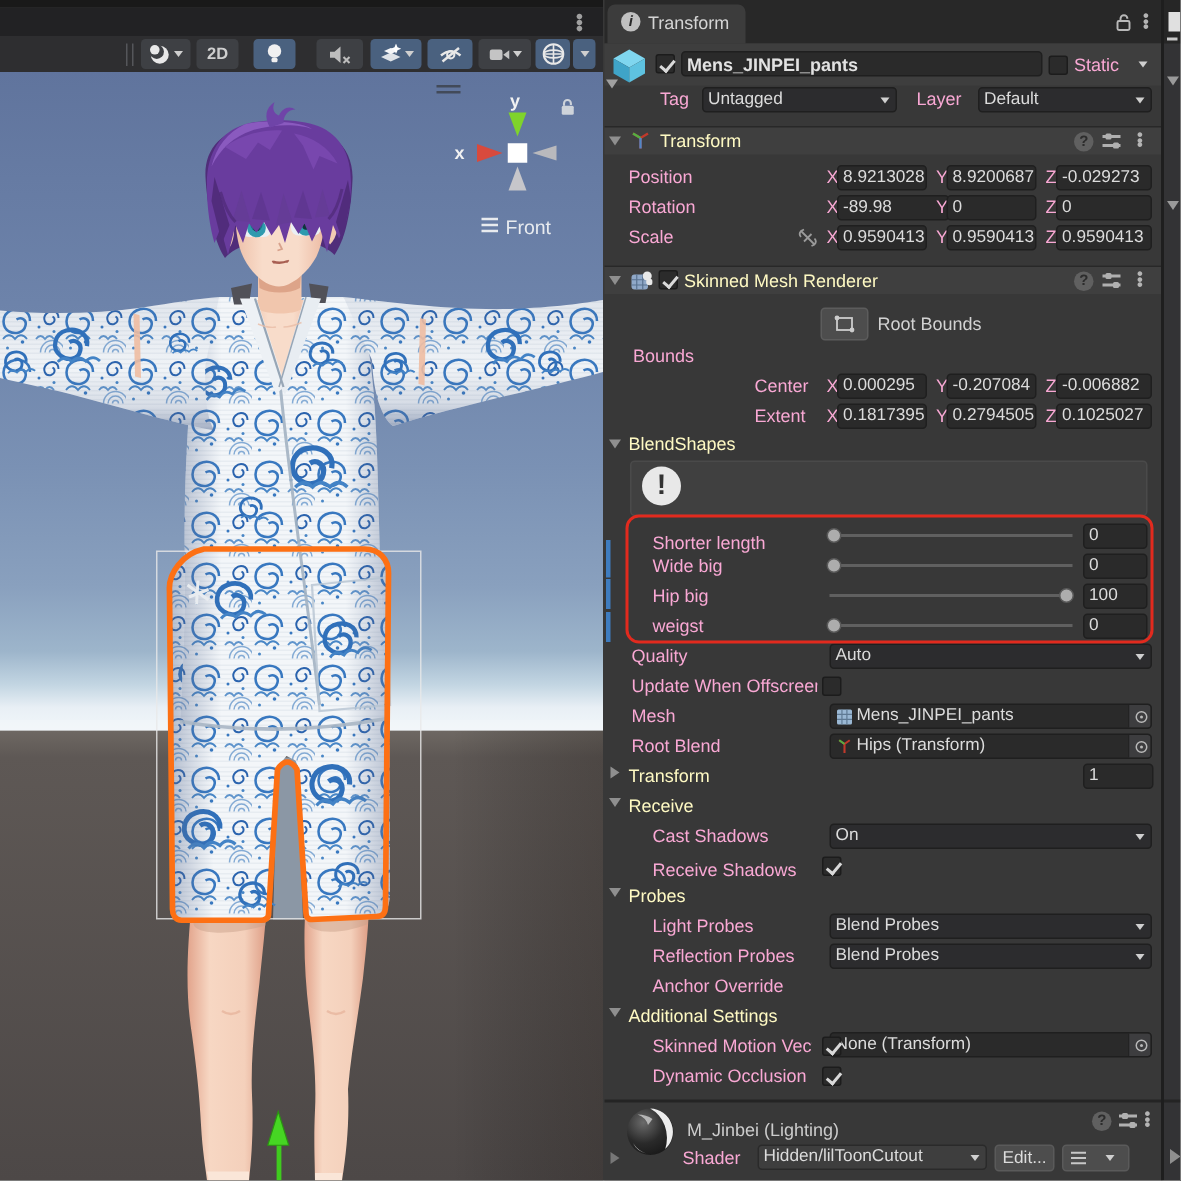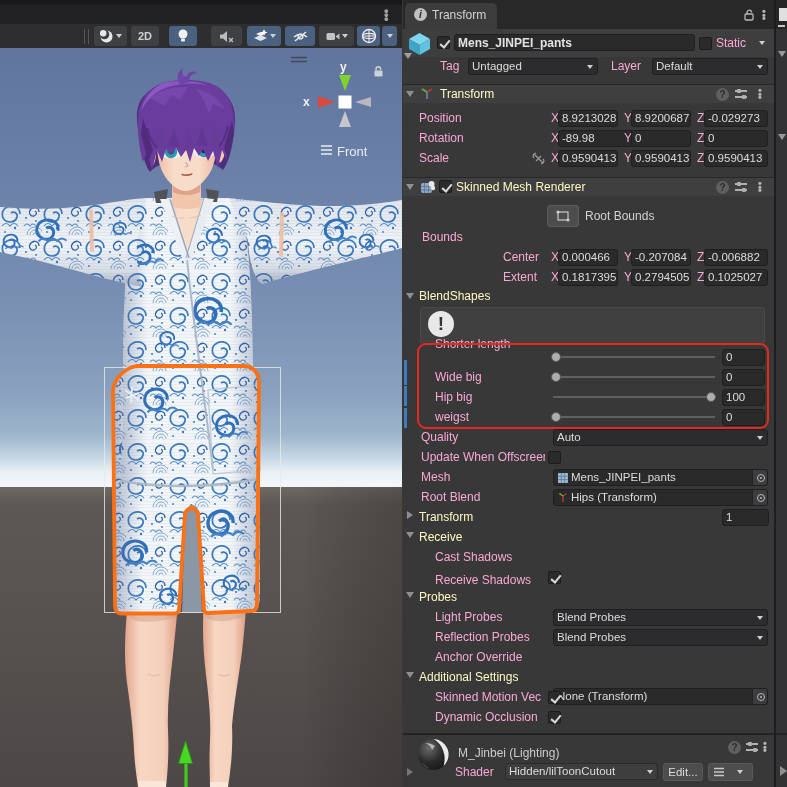--- a/index.html
+++ b/index.html
@@ -370,40 +370,40 @@
 <div style="position:absolute;left:144px;top:205px;width:32px;height:22px;background:#4d4d4d;border:1px solid #5c5c5c;border-radius:3px"></div>
 <svg style="position:absolute;left:152px;top:210px" width="16" height="12">
         <rect x="3" y="2" width="10" height="8" fill="none" stroke="#cccccc" stroke-width="1.2"></rect>
         <circle cx="3" cy="2" r="1.6" fill="#cccccc"></circle>
         <circle cx="13" cy="10" r="1.6" fill="#cccccc"></circle>
       </svg>
 <div class="lbl" style="left:182px;top:208px;color:#d2d2d2">Root Bounds</div>
 <div class="lbl" style="left:19px;top:229px">Bounds</div>
 <div class="lbl" style="left:100px;top:249px">Center</div>
 <div class="lbl" style="left:148px;top:249px">X</div>
-      <div class="fld" style="left:155px;top:249px;width:60px">0.000466</div>
+      <div class="fld" style="left:155px;top:249px;width:60px">0.000295</div>
 <div class="lbl" style="left:221px;top:249px">Y</div>
       <div class="fld" style="left:228px;top:249px;width:60px">-0.207084</div>
 <div class="lbl" style="left:294px;top:249px">Z</div>
       <div class="fld" style="left:301px;top:249px;width:64px">-0.006882</div>
 <div class="lbl" style="left:100px;top:269px">Extent</div>
 <div class="lbl" style="left:148px;top:269px">X</div>
       <div class="fld" style="left:155px;top:269px;width:60px">0.1817395</div>
 <div class="lbl" style="left:221px;top:269px">Y</div>
       <div class="fld" style="left:228px;top:269px;width:60px">0.2794505</div>
 <div class="lbl" style="left:294px;top:269px">Z</div>
       <div class="fld" style="left:301px;top:269px;width:64px">0.1025027</div>
 <div class="foldd" style="left:3px;top:293px"></div>
 <div class="lbl b" style="left:16px;top:288px">BlendShapes</div>
 <div style="position:absolute;left:17px;top:307px;width:345px;height:37px;background:#404040;border:1px solid #4a4a4a;border-radius:3px"></div>
 <div style="position:absolute;left:25px;top:311px;width:26px;height:26px;border-radius:50%;background:#e8e8e8;color:#333;font-size:19px;font-weight:bold;text-align:center;line-height:26px">!</div>
 <div class="bluebar" style="top:360px;height:25px"></div>
 <div class="bluebar" style="top:386px;height:20px"></div>
 <div class="bluebar" style="top:408px;height:20px"></div>
-<div class="lbl" style="left:32px;top:336px">Shorter length</div>
+<div class="lbl" style="left:32px;top:354px">Shorter length</div>
 <div class="track" style="left:150px;top:356px;width:162px"></div>
 <div class="thumb" style="left:148px;top:352px"></div>
 <div class="fld" style="left:319px;top:349px;width:43px">0</div>
 <div class="lbl" style="left:32px;top:369px">Wide big</div>
 <div class="track" style="left:150px;top:376px;width:162px"></div>
 <div class="thumb" style="left:148px;top:372px"></div>
 <div class="fld" style="left:319px;top:369px;width:43px">0</div>
 <div class="lbl" style="left:32px;top:389px">Hip big</div>
 <div class="track" style="left:150px;top:396px;width:162px"></div>
 <div class="thumb" style="left:303px;top:392px"></div>
@@ -428,20 +428,21 @@
 <svg style="position:absolute;left:3px;top:2px" width="12" height="12">
           <path d="M6,10 L6,4 M6,4 L2.5,1.5 M6,4 L9.5,1.5" stroke="#c0392b" stroke-width="1.4"></path>
           <path d="M6,4 L2.5,1.5" stroke="#52b043" stroke-width="1.4"></path>
         </svg></div>
 <div class="foldr" style="left:4px;top:511px"></div>
 <div class="lbl b" style="left:16px;top:509px">Transform</div>
 <div class="fld" style="left:319px;top:509px;width:47px">1</div>
 <div class="foldd" style="left:3px;top:532px"></div>
 <div class="lbl b" style="left:16px;top:529px">Receive</div>
 <div class="lbl" style="left:32px;top:549px">Cast Shadows</div>
+<div class="dd" style="left:150px;top:549px;width:215px">On<span class="caret"></span></div>
 <div class="lbl" style="left:32px;top:572px">Receive Shadows</div>
 <div class="cb on" style="left:145px;top:571px"></div>
 <div class="foldd" style="left:3px;top:592px"></div>
 <div class="lbl b" style="left:16px;top:589px">Probes</div>
 <div class="lbl" style="left:32px;top:609px">Light Probes</div>
 <div class="dd" style="left:150px;top:609px;width:215px">Blend Probes<span class="caret"></span></div>
 <div class="lbl" style="left:32px;top:629px">Reflection Probes</div>
 <div class="dd" style="left:150px;top:629px;width:215px">Blend Probes<span class="caret"></span></div>
 <div class="lbl" style="left:32px;top:649px">Anchor Override</div>
 <div class="fld" style="left:150px;top:688px;width:215px">None (Transform)<span class="pick"></span></div>

